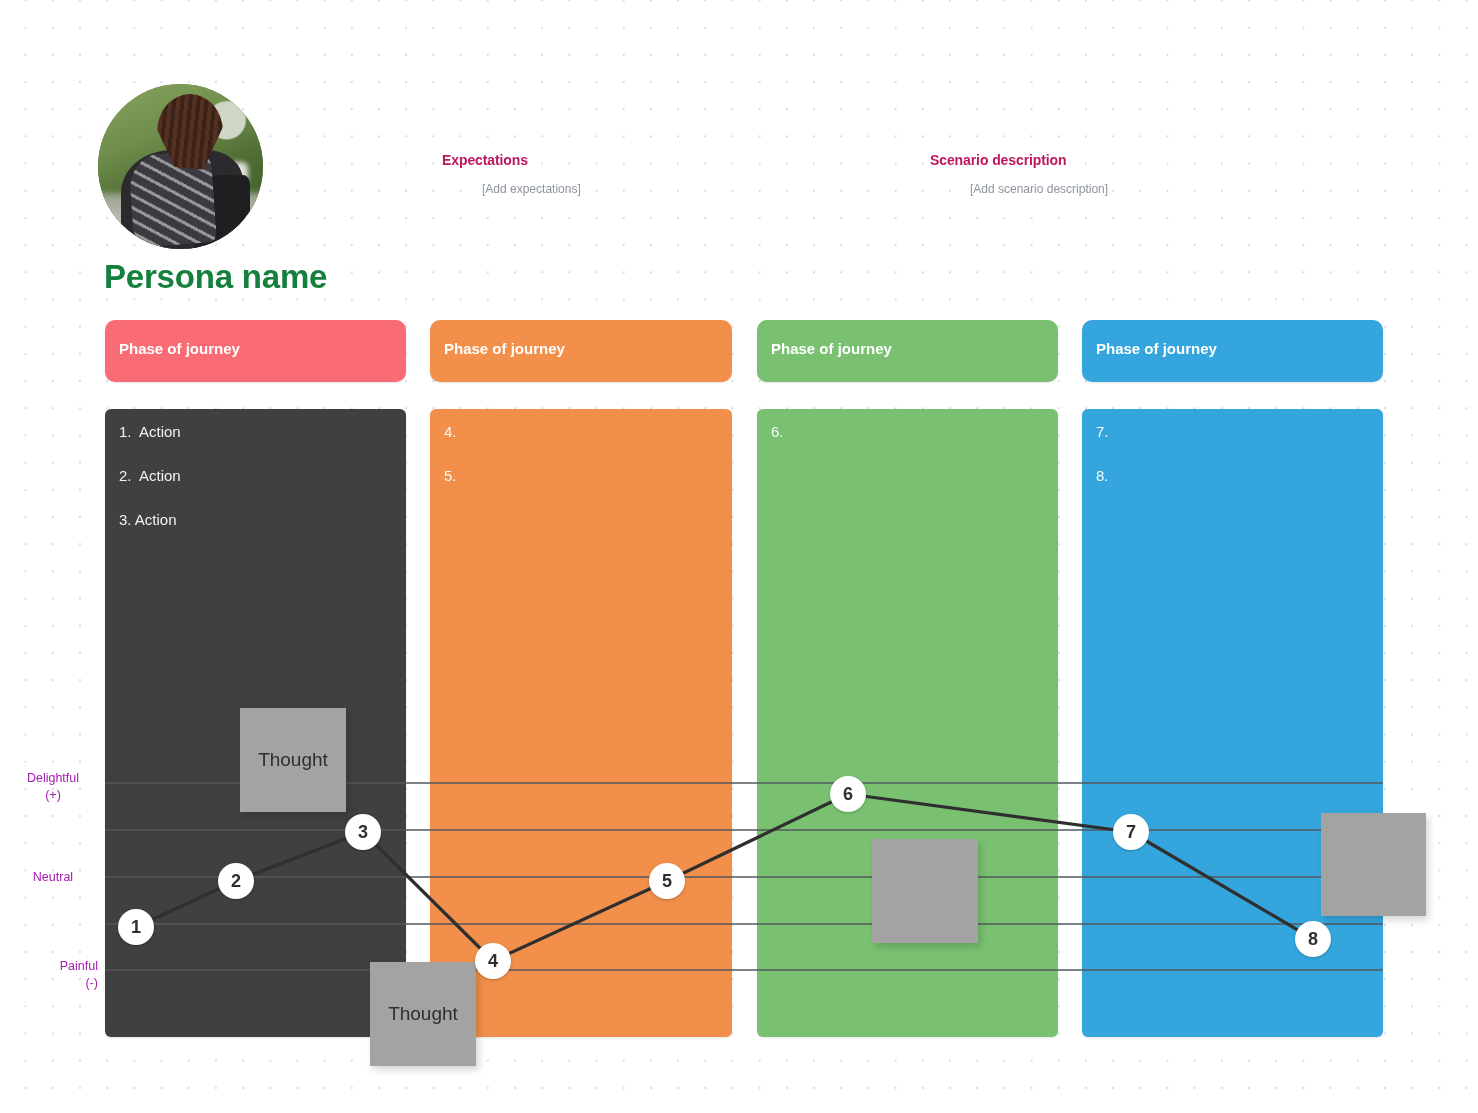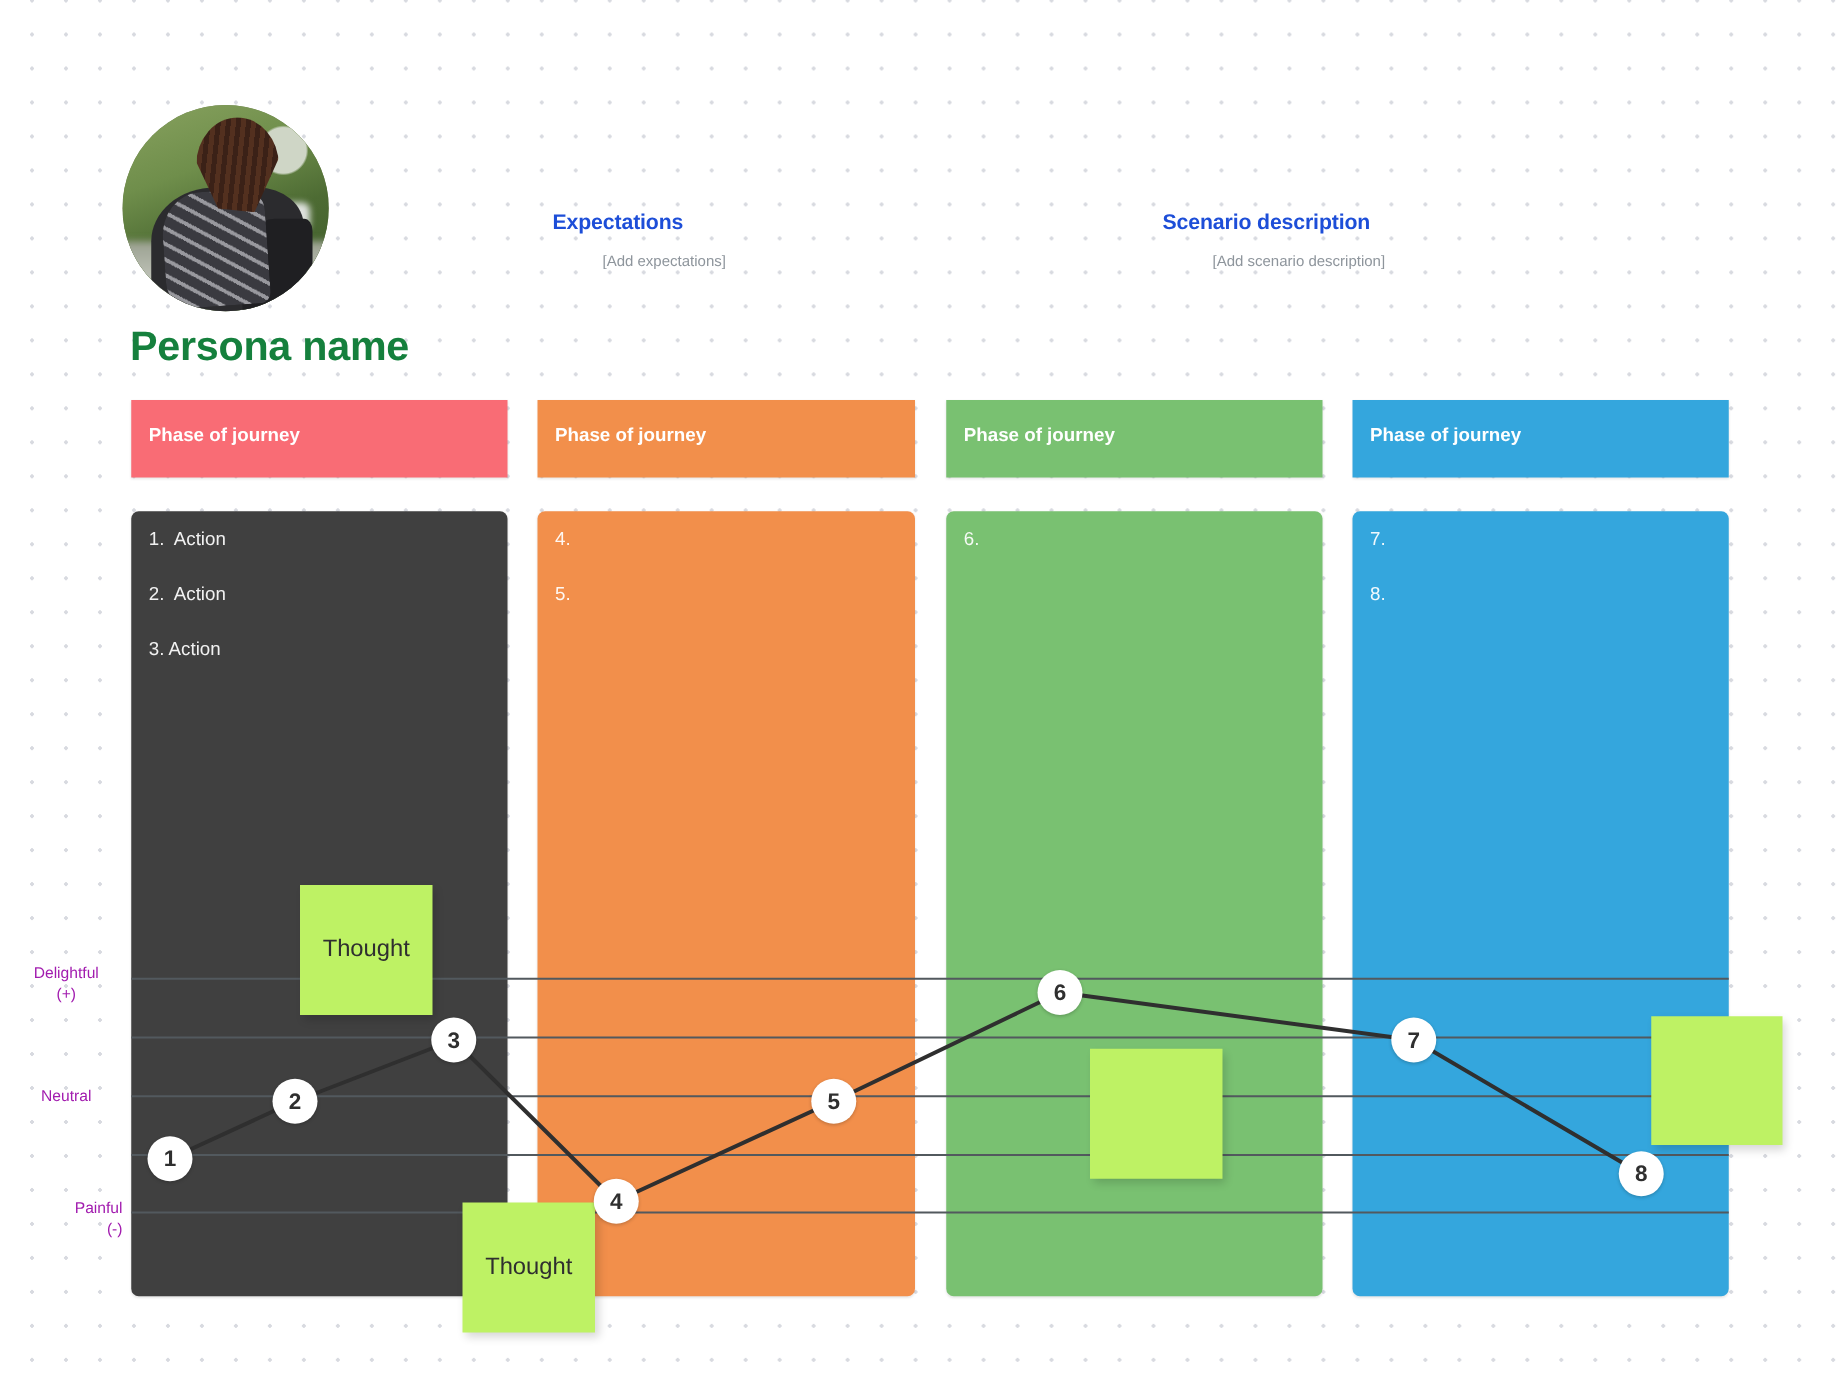--- a/index.html
+++ b/index.html
@@ -100,39 +100,39 @@
     left: 104px; top: 258px;
     font-size: 33px;
     font-weight: bold;
     color: #15803d;
     letter-spacing: -0.2px;
   }
 
   
   .field { position: absolute; }
   .field .field-title {
-    font-size: 17px;
+    font-size: 14px;
     font-weight: bold;
-    color: #1d4ed8;
-    margin: 16px 0 14px 0;
+    color: #be185d;
+    margin: 0 0 14px 0;
     letter-spacing: -0.1px;
   }
   .field .field-value {
     font-size: 12px;
     color: #8e959c;
     padding-left: 40px;
   }
   #expectations-field { left: 442px; top: 152px; }
   #scenario-field     { left: 930px; top: 152px; }
 
   
   .phase-header {
     position: absolute;
     height: 62px;
-    border-radius: 0;
+    border-radius: 10px;
     box-sizing: border-box;
     padding: 20px 0 0 14px;
     box-shadow: 0 1px 2px rgba(0,0,0,.10);
   }
   .phase-header-label {
     font-size: 15px;
     font-weight: bold;
     color: #ffffff;
   }
   .phase-body {
@@ -173,21 +173,21 @@
     width: 90px;
     line-height: 17px;
   }
   #axis-delightful { left: 8px;  top: 770px; }
   #axis-neutral    { left: 8px;  top: 869px; }
   #axis-painful    { left: 8px;  top: 958px; text-align: right; }
 
   
   .sticky {
     position: absolute;
-    background: #bef264;
+    background: #a3a3a3;
     box-shadow: 3px 4px 7px rgba(0,0,0,.16);
     text-decoration: underline;
   }
   .sticky .sticky-text {
     position: absolute;
     left: 0; right: 0;
     top: 50%;
     transform: translateY(-50%);
     text-align: center;
     font-size: 19px;

